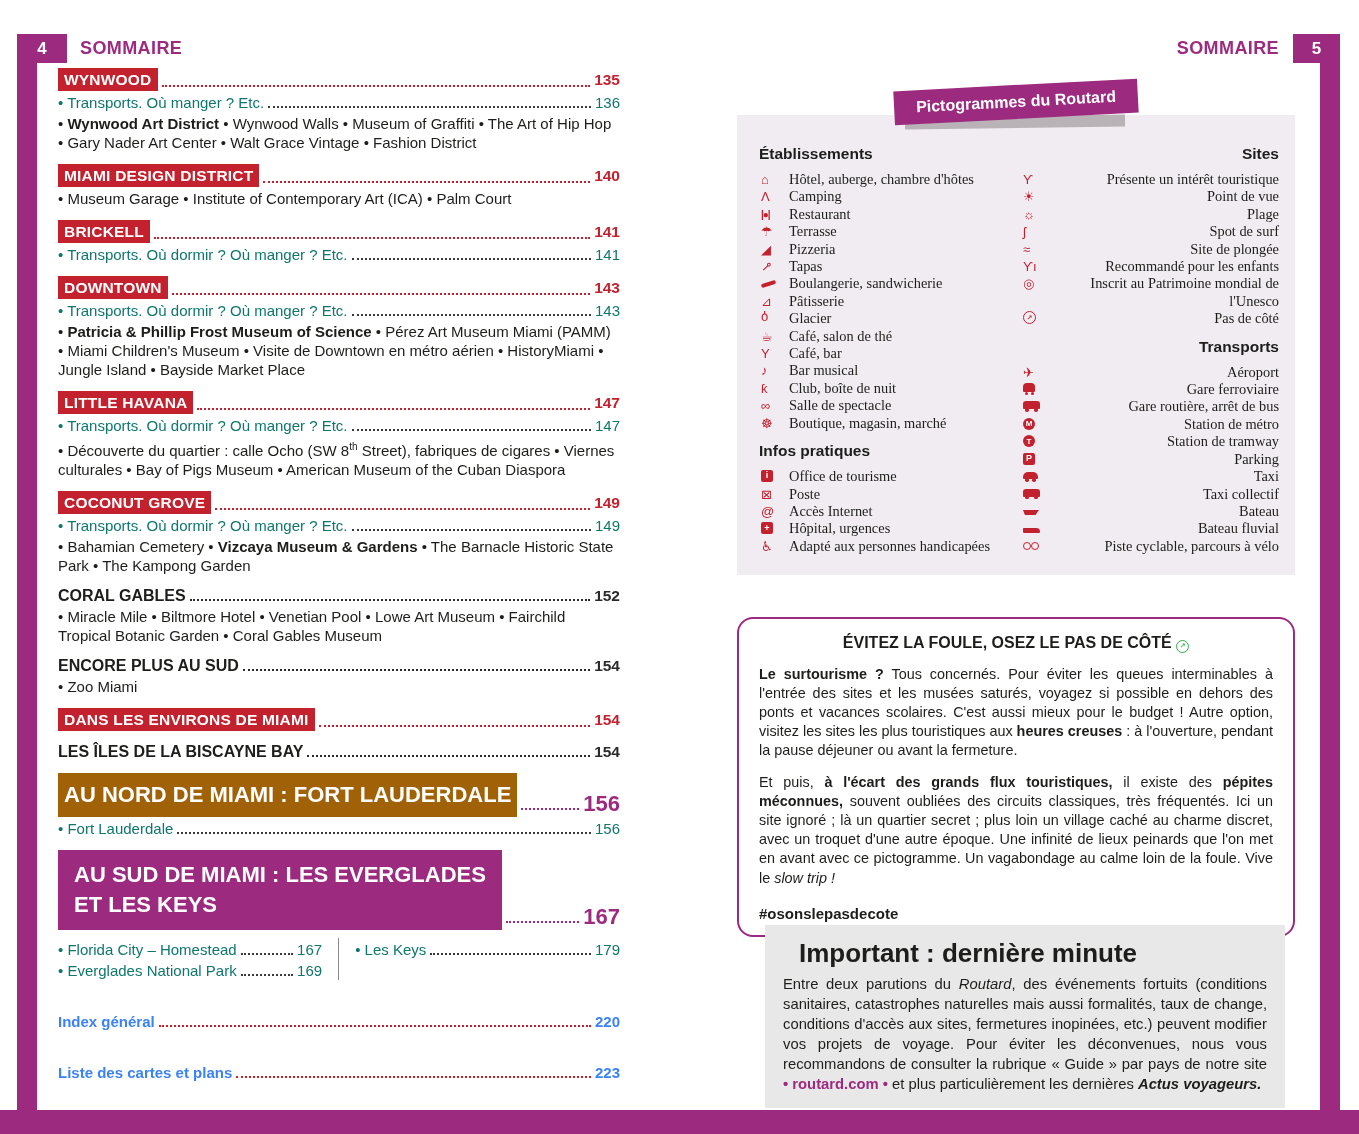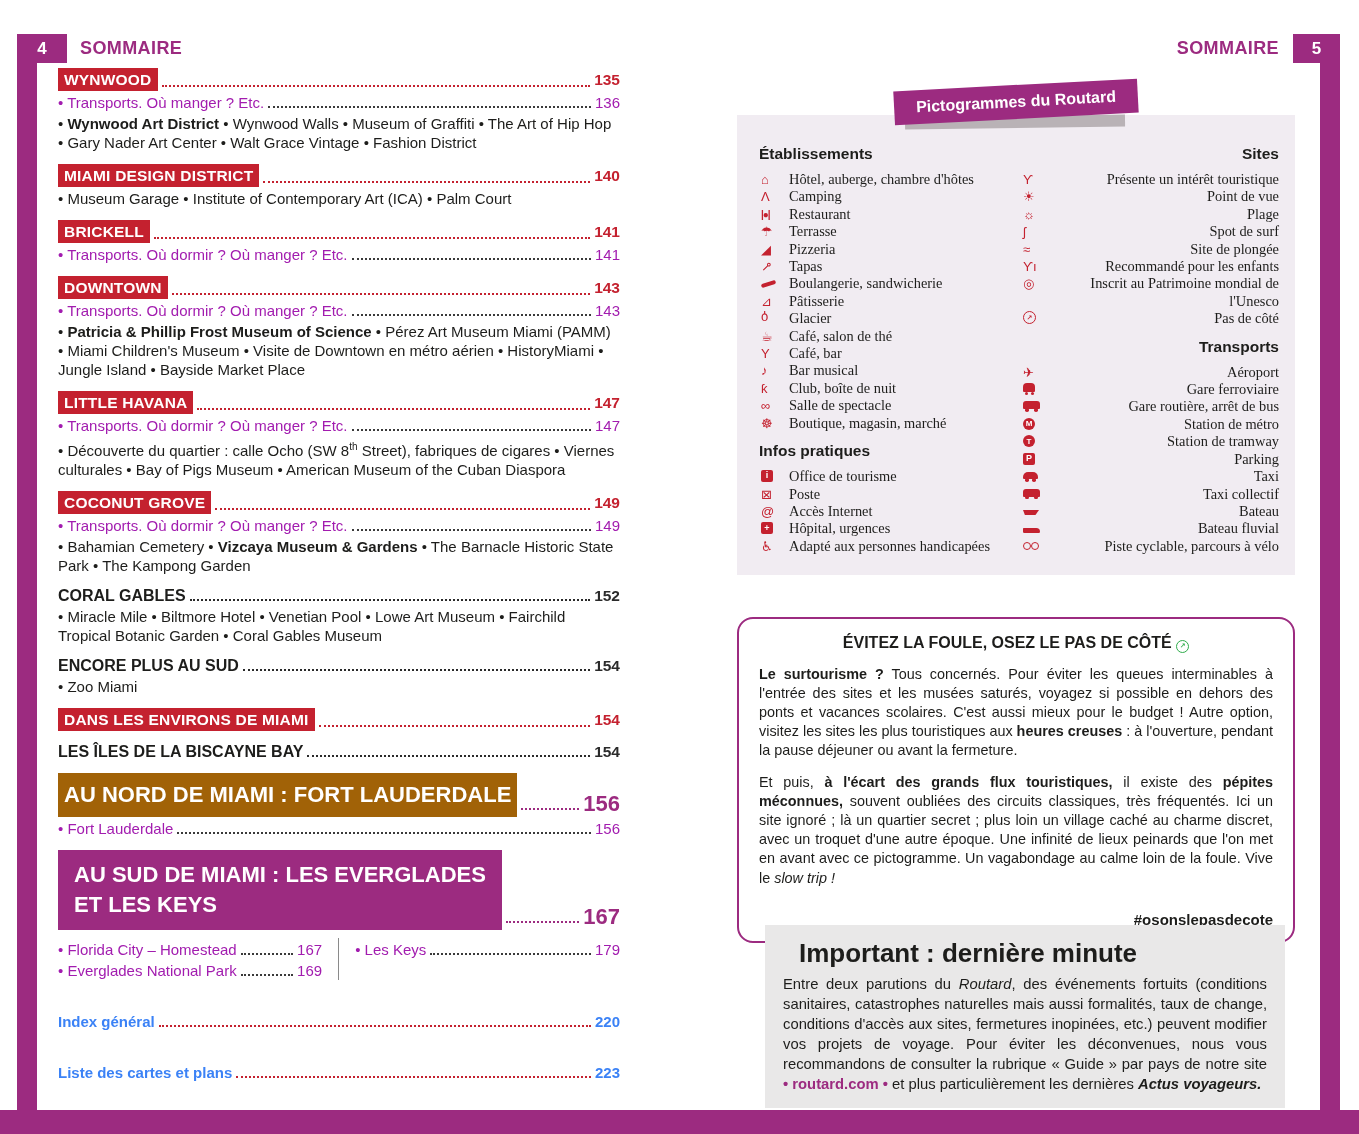--- a/index.html
+++ b/index.html
@@ -27,21 +27,21 @@
   .toc-entry{margin-bottom:12px;}
   .trow{display:flex;align-items:baseline;}
   .tbox{background:#c4212f;color:#fff;font-weight:bold;font-size:15.5px;padding:3px 6px 2px 6px;letter-spacing:.2px;white-space:nowrap;}
   .tplain{font-weight:bold;font-size:16px;color:#1d1d1b;white-space:nowrap;}
   .dots{flex:1;height:5px;border-bottom:2px dotted currentColor;margin:0 4px;align-self:flex-end;margin-bottom:4px;}
   .red-c{color:#c4212f;}
   .black-c{color:#2a2a2a;}
   .purple-c{color:#9c2b80;}
   .pg{font-weight:bold;font-size:15.5px;white-space:nowrap;}
   .toc-line{font-size:15px;line-height:19px;margin-top:2px;}
-  .leader{display:flex;align-items:baseline;font-size:15px;line-height:19px;margin-top:2px;color:#a21caf;}
+  .leader{display:flex;align-items:baseline;font-size:15px;line-height:19px;margin-top:2px;color:#0f766e;}
   .leader .dots{border-bottom:2px dotted #3a3a3a;}
   .leader .lpg{font-size:15px;font-weight:normal;white-space:nowrap;}
   .pbox{background:#a16207;color:#fff;font-weight:bold;font-size:22px;padding:9px 6px;white-space:nowrap;}
   .pbox2{background:#9c2b80;color:#fff;font-weight:bold;font-size:22px;padding:10px 16px;line-height:30px;}
   .bigpg{font-weight:bold;font-size:22px;color:#9c2b80;}
   .trow.pur{align-items:flex-end;}
   .trow.pur .dots{border-bottom:2px dotted #9c2b80;margin-bottom:7px;}
   .cols2{display:flex;margin-top:8px;}
   .col-l{flex:0 0 47%;border-right:1.5px solid #8a8a8a;padding-right:16px;}
   .col-r{flex:1;padding-left:16px;}
@@ -90,21 +90,21 @@
   .ibike{position:relative;display:inline-block;width:16px;height:8px;margin-top:4px;}
   .ibike::before,.ibike::after{content:"";position:absolute;bottom:0;width:6px;height:6px;border:1.6px solid #c4212f;border-radius:50%;}
   .ibike::before{left:0;}
   .ibike::after{right:0;}
 
   
   #evitez-box{position:absolute;left:737px;top:617px;width:558px;box-sizing:border-box;
     border:2.5px solid #9c2b80;border-radius:16px;background:#fff;padding:15px 20px 13px 20px;}
   #evitez-title{text-align:center;font-weight:bold;font-size:16px;color:#1d1d1b;}
   .ev-p{text-align:justify;font-size:14.4px;line-height:19.2px;margin:12px 0 0 0;color:#1d1d1b;}
-  #evitez-hashtag{text-align:right;font-weight:bold;font-size:15px;margin-top:23px;}
+  #evitez-hashtag{text-align:left;font-weight:bold;font-size:15px;margin-top:17px;}
 
   
   #important-box{position:absolute;left:765px;top:925px;width:520px;box-sizing:border-box;
     background:#e9e8e8;padding:13px 18px 14px 18px;}
   #important-title{font-weight:bold;font-size:26px;color:#1d1d1b;margin:0 0 5px 16px;}
   #important-body{text-align:justify;font-size:14.8px;line-height:20px;color:#1d1d1b;}
 </style>
 </head>
 <body>
 

